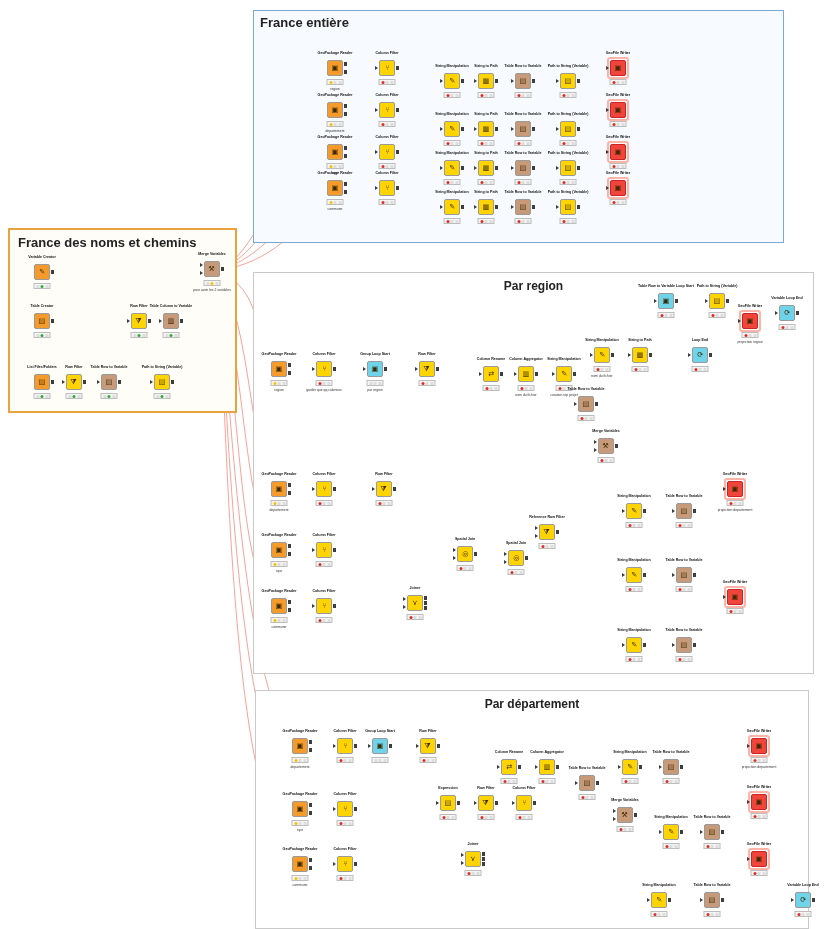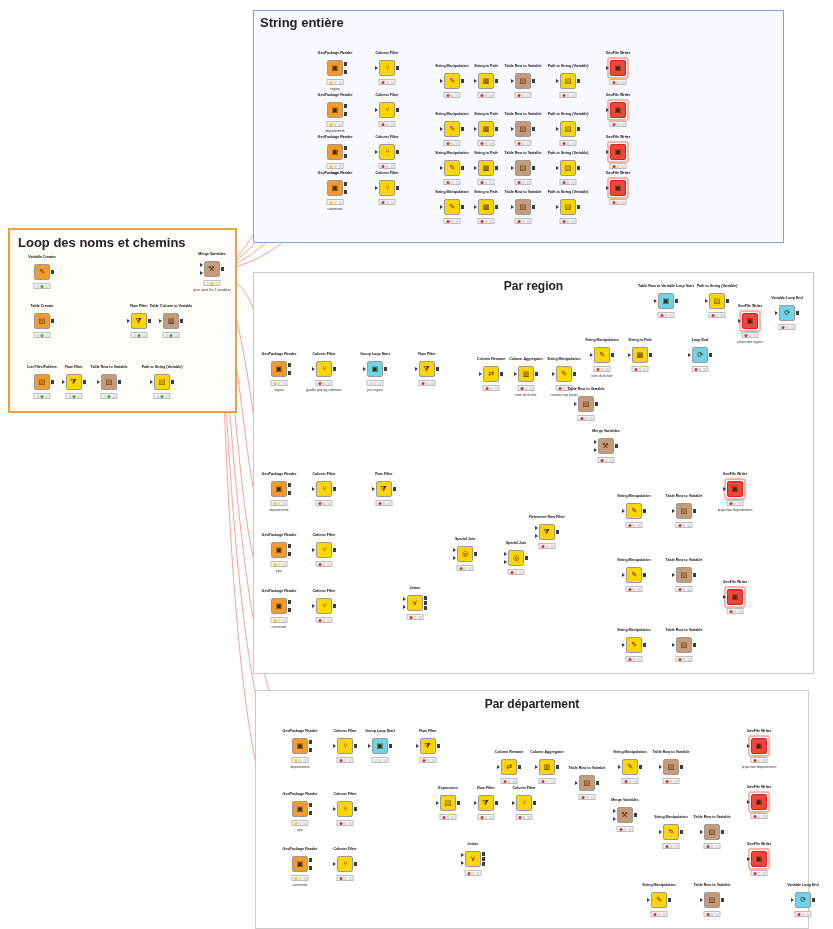--- a/index.html
+++ b/index.html
@@ -147,24 +147,24 @@
         <path d="M633,815 C645,818 652,820 663,832"></path>
         <path d="M679,767 C700,760 730,750 751,746"></path>
         <path d="M720,832 C736,826 744,812 751,802"></path>
         <path d="M720,900 C740,896 752,880 755,862"></path>
         <path d="M767,859 C780,870 788,884 795,898"></path>
       </g>
   </svg>
 
   <div id="frame-layer">
       <div class="frame blue" style="left: 253px; top: 10px; width: 531px; height: 233px;">
-        <div class="frame-title">String entière</div>
+        <div class="frame-title">France entière</div>
       </div>
       <div class="frame orange" style="left: 8px; top: 228px; width: 229px; height: 185px;">
-        <div class="frame-title">Loop des noms et chemins</div>
+        <div class="frame-title">France des noms et chemins</div>
       </div>
       <div class="frame gray" style="left: 253px; top: 272px; width: 561px; height: 402px;">
         <div class="frame-title" style="left: 0px; right: 0px; text-align: center; top: 6px;">Par region</div>
       </div>
       <div class="frame gray" style="left: 255px; top: 690px; width: 554px; height: 239px;">
         <div class="frame-title" style="left: 0px; right: 0px; text-align: center; top: 6px;">Par département</div>
       </div>
     </div>
   <div id="node-layer">
       <div class="node t-orange" style="left: 327px; top: 60px;">

